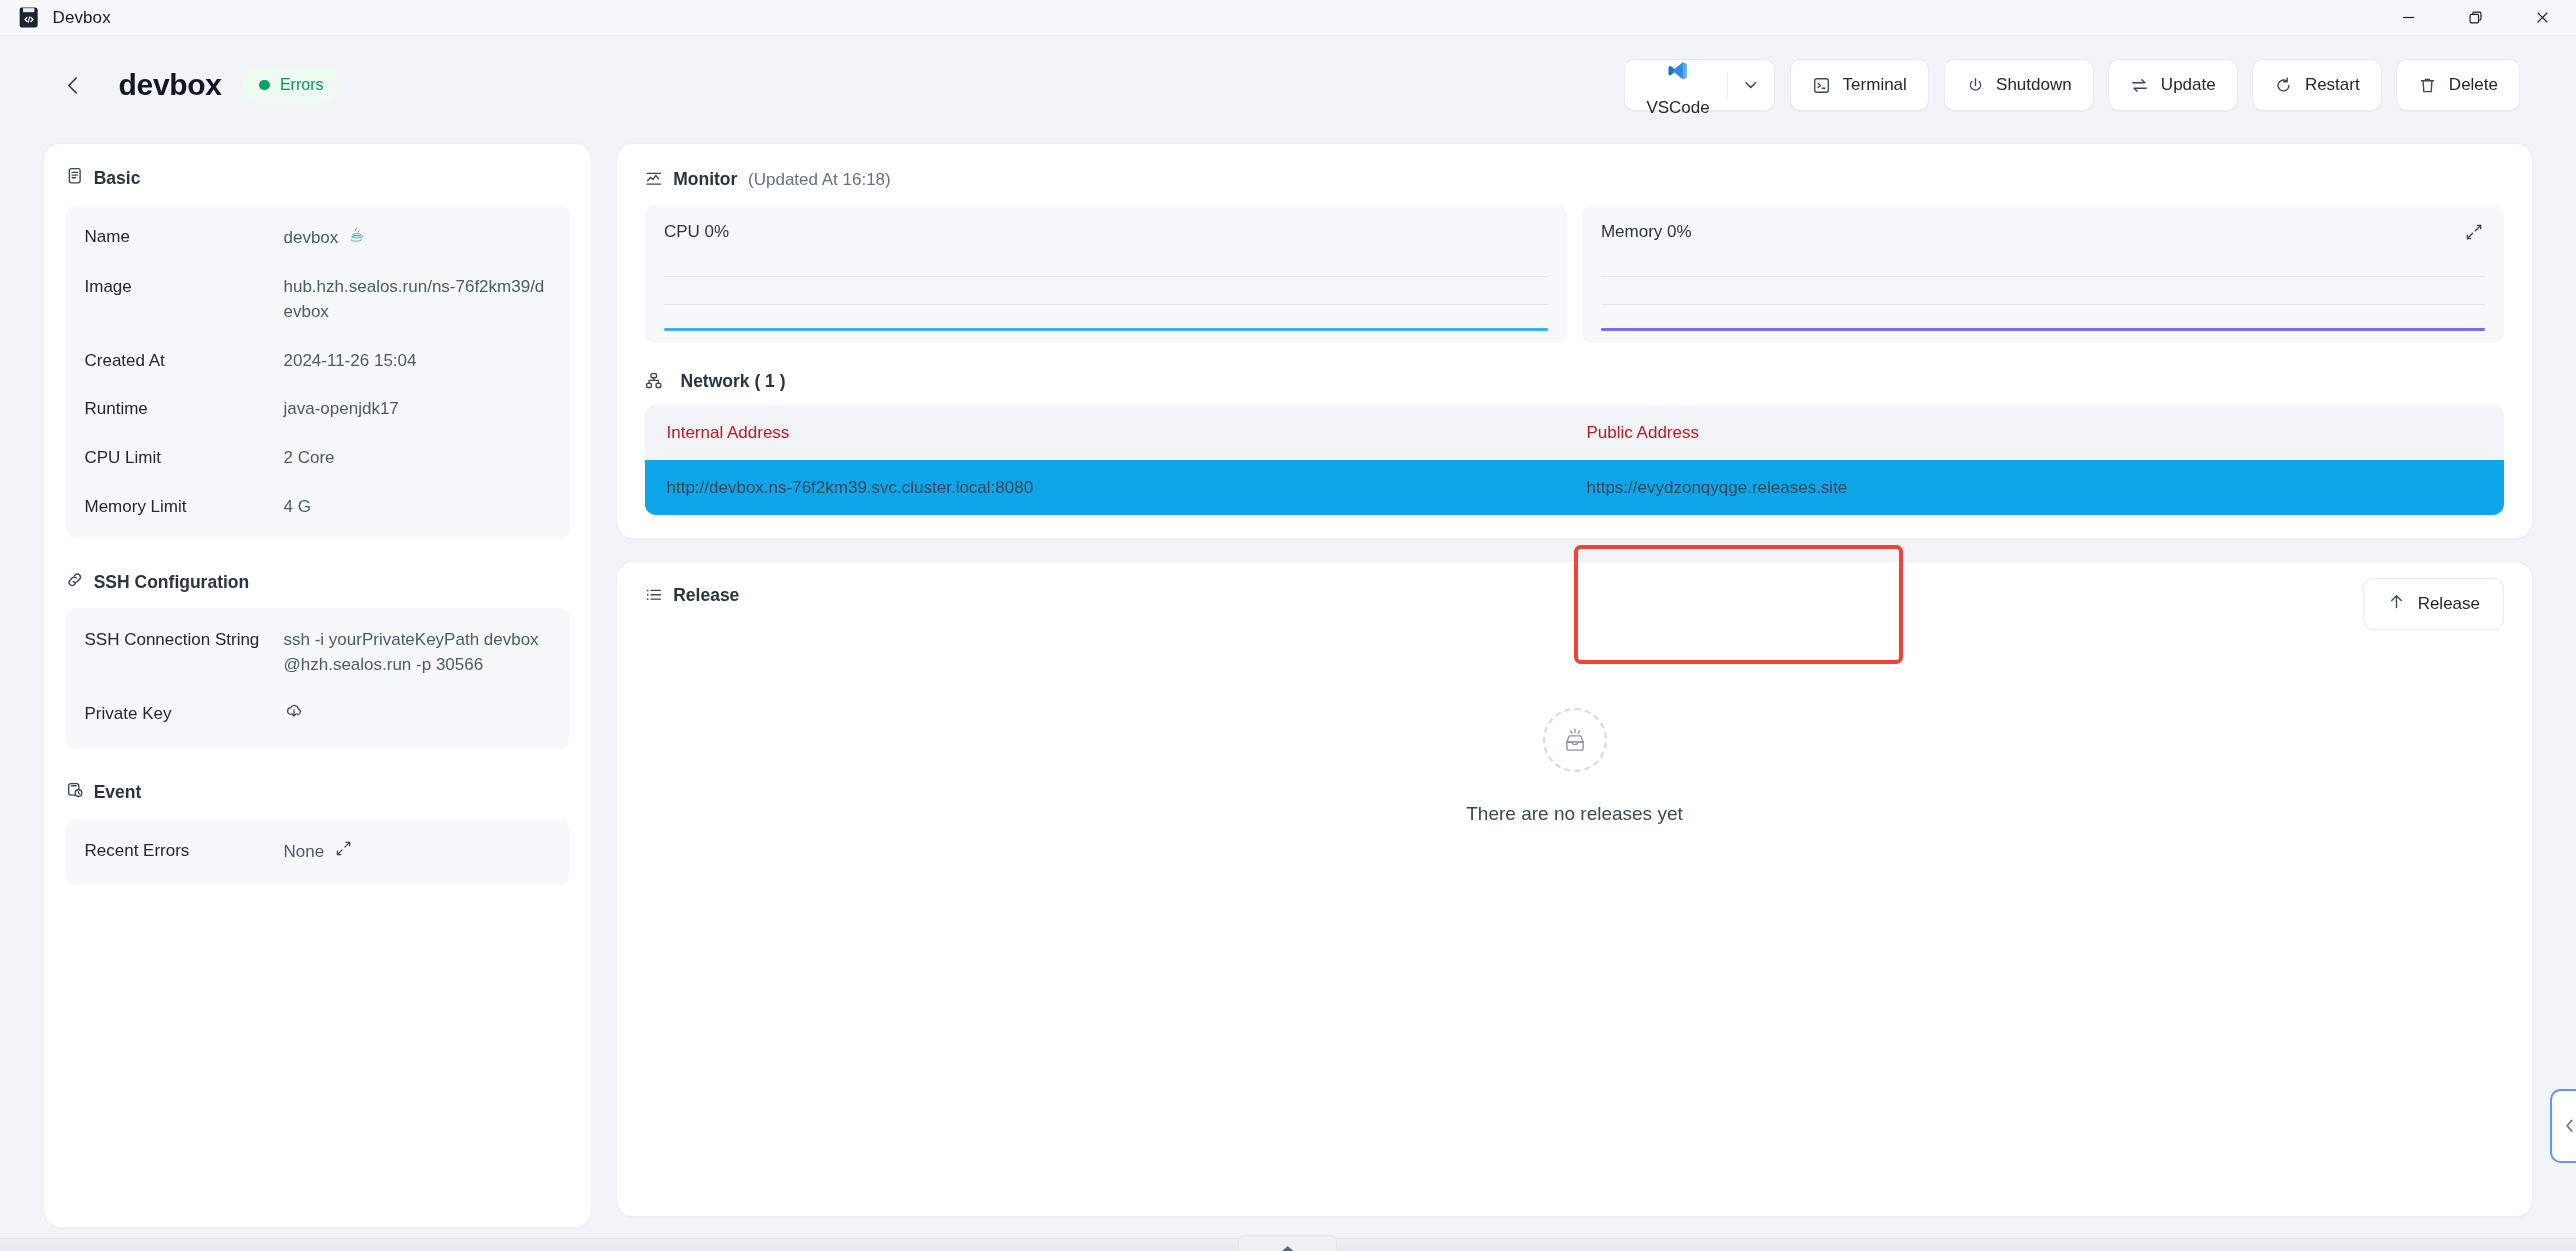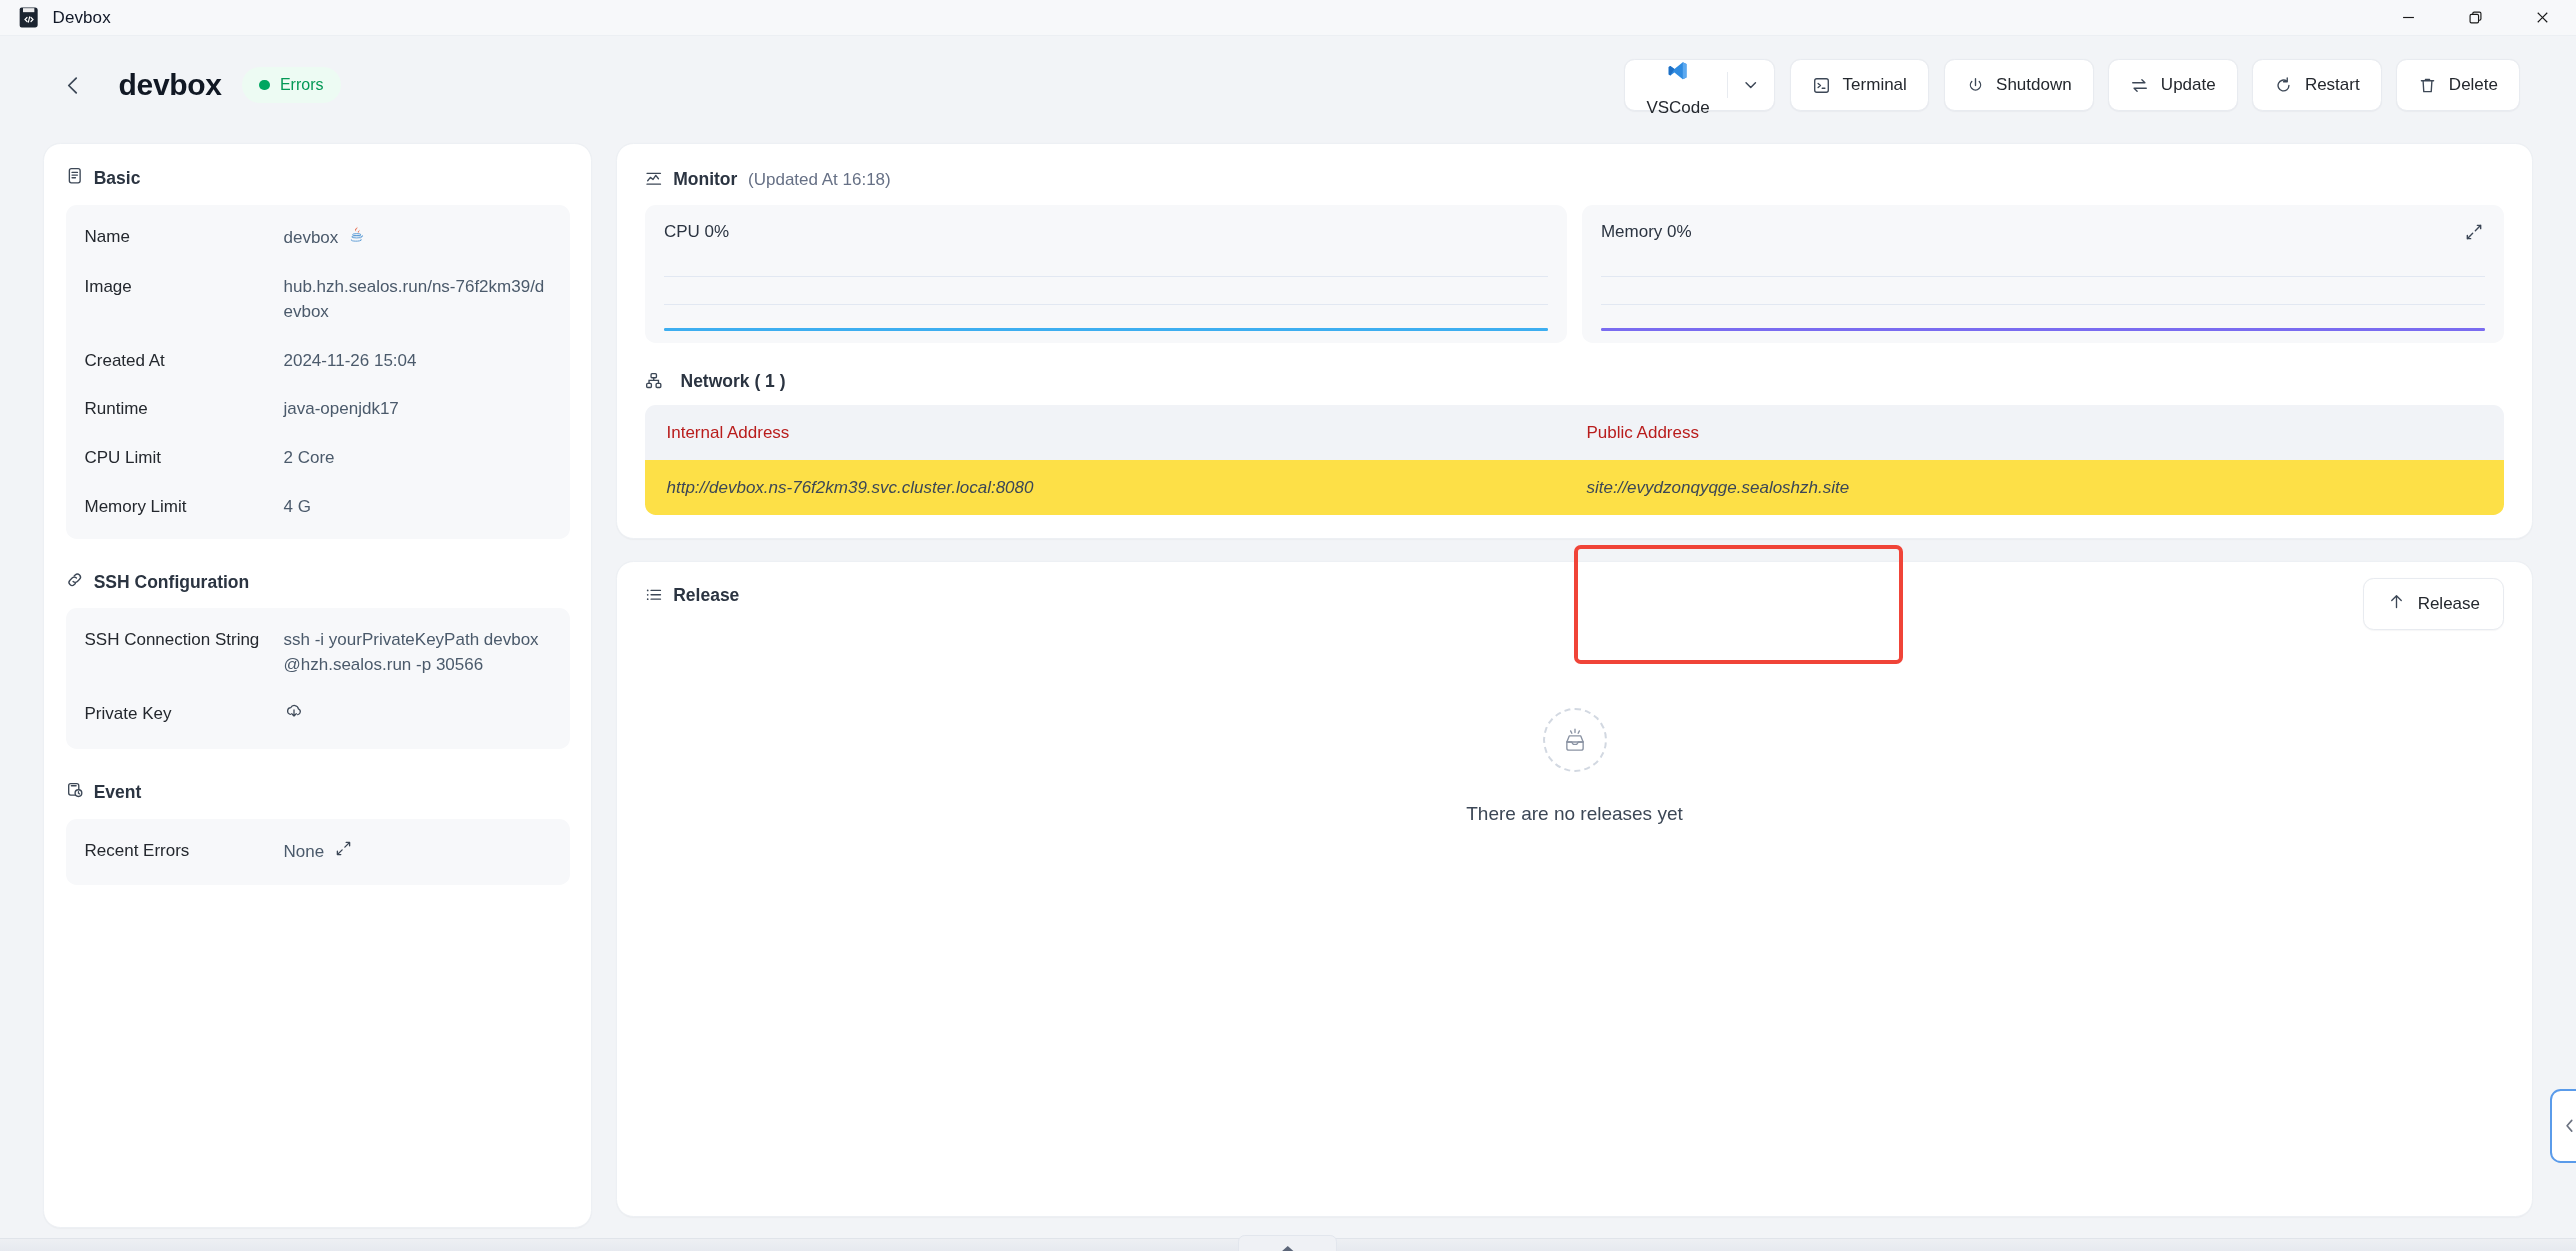--- a/index.html
+++ b/index.html
@@ -111,21 +111,21 @@
   .plot .grid { position: absolute; left: 0; right: 0; height: 1.3px; background: #E2E8F2; }
   .plot .g1 { top: 23px; }
   .plot .g2 { top: 51px; }
   .plot .series { position: absolute; left: 0; right: 0; bottom: 0; height: 2.7px; border-radius: 1.3px; }
 
   .net-head { display: flex; align-items: center; gap: 18px; margin: 28px 0 13.4px 0; }
   .net-title { font-size: 17.5px; color: #2B3441; font-weight: bold; }
   .net-table { border-radius: 10.7px; overflow: hidden; }
   .net-row { display: flex; }
   .net-row.hdr { background: #F1F3F7; }
-  .net-row.body { background: #fde047; font-style: italic; }
+  .net-row.body { background: #0ea5e9; }
   .net-cell { padding: 17.5px 21.5px; font-size: 17px; color: #b91c1c; }
   .net-cell.c1 { width: 920px; flex: none; }
   .net-cell.c2 { flex: 1; }
   .net-row.body .net-cell { color: #3C4756; }
 
   .hl-box {
     position: absolute; left: 1574px; top: 411px; width: 329px; height: 119px;
     border: 4.7px solid #F04438; border-radius: 6.7px; pointer-events: none; z-index: 5;
   }
 
@@ -446,21 +446,21 @@
         <span class="net-title">Network ( 1 )</span>
       </div>
 
       <div class="net-table">
         <div class="net-row hdr">
           <div class="net-cell c1">Internal Address</div>
           <div class="net-cell c2">Public Address</div>
         </div>
         <div class="net-row body">
           <div class="net-cell c1">http://devbox.ns-76f2km39.svc.cluster.local:8080</div>
-          <div class="net-cell c2">site://evydzonqyqge.sealoshzh.site</div>
+          <div class="net-cell c2">https://evydzonqyqge.releases.site</div>
         </div>
       </div>
     </div>
 
     <div class="card r-card-2">
       <div class="rel-head">
         <span>
           <svg width="17.5" height="17.5" viewBox="0 0 26 26">
               <path d="M9 6.5h14M9 13h14M9 19.5h14" stroke="#3C4756" stroke-width="2" stroke-linecap="round"></path>
               <path d="M4 6.5h.01M4 13h.01M4 19.5h.01" stroke="#3C4756" stroke-width="2.6" stroke-linecap="round"></path>

